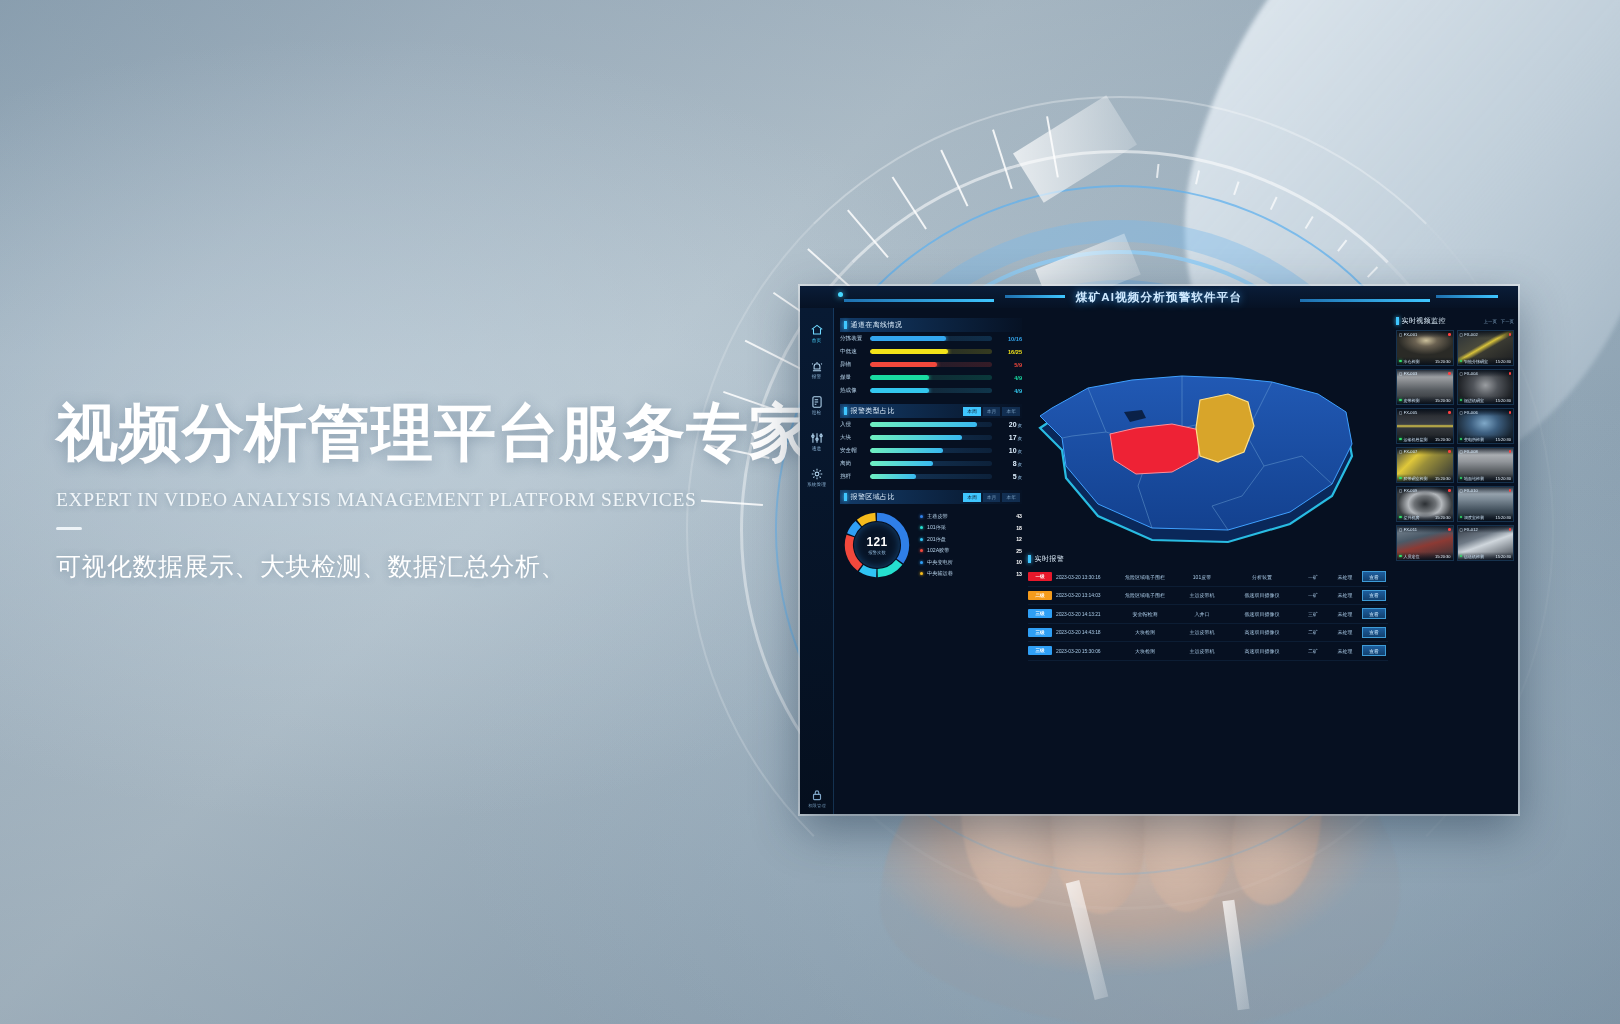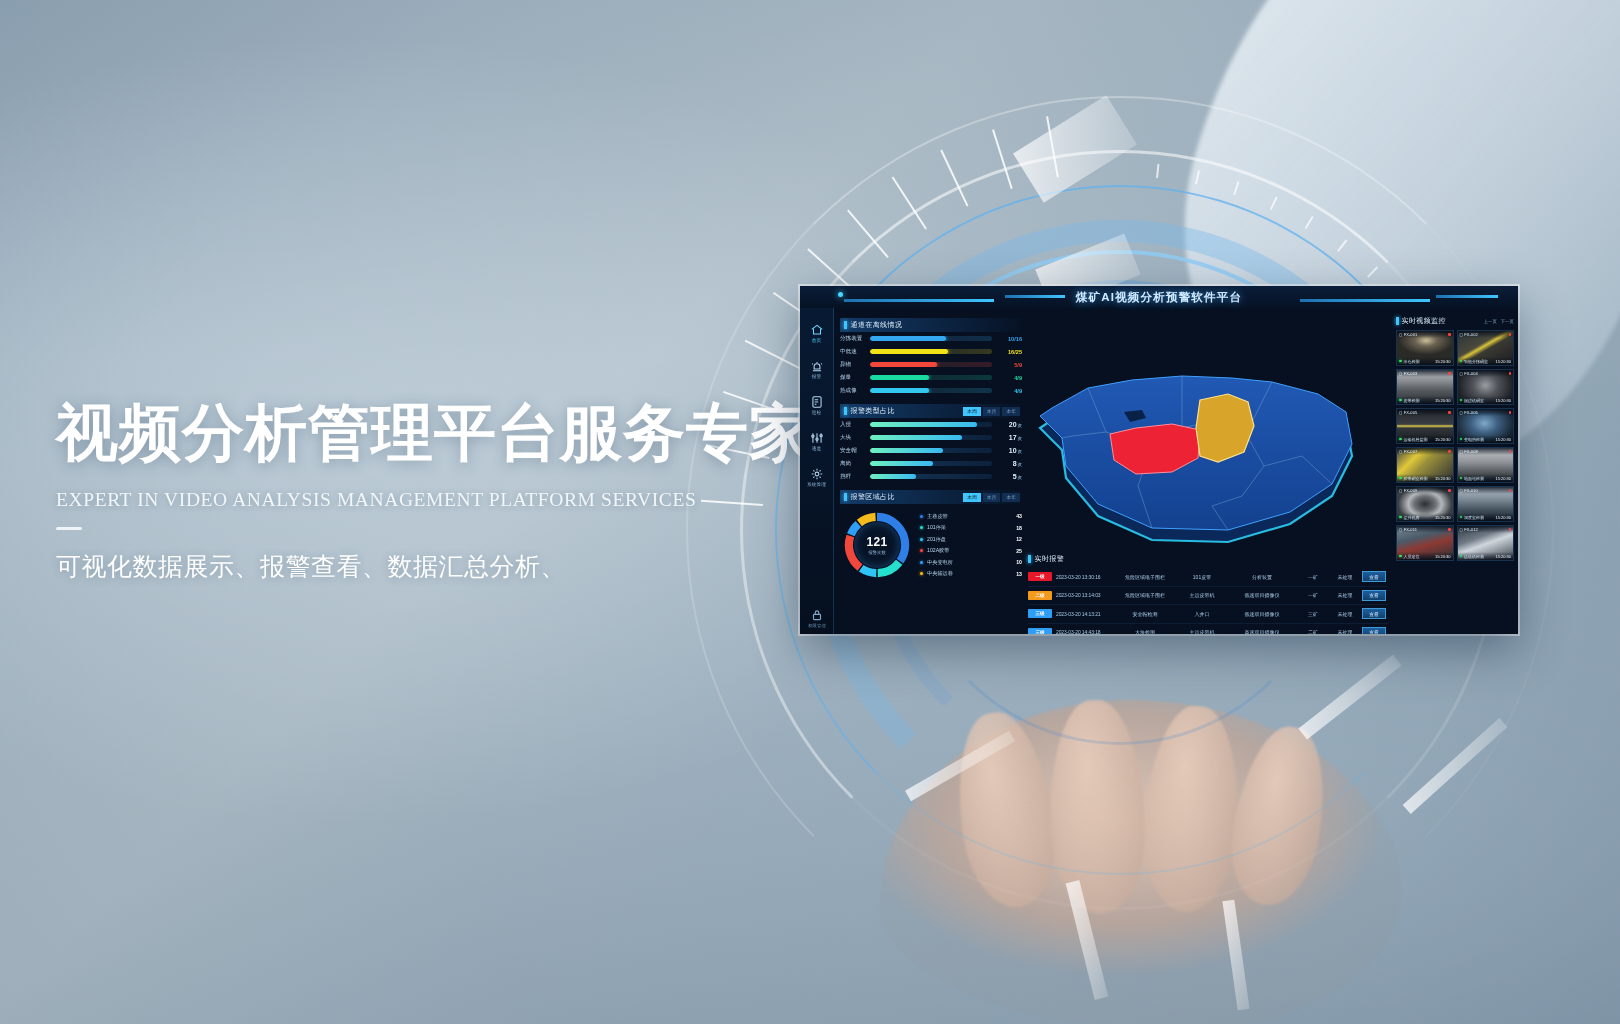--- a/index.html
+++ b/index.html
@@ -71,21 +71,21 @@
   .h2 {
     margin-top:22px; font-size:19.5px; color:#f1f6f9; letter-spacing:.6px;
     text-shadow:0 1px 6px rgba(40,70,96,.3);
     font-family:Liberation Serif, serif;
   }
   .rule { width:26px; height:3px; background:#eef4f8; margin:16px 0 14px; border-radius:2px; }
   .h3 { font-size:25px; color:#ffffff; line-height:1.78; letter-spacing:.5px; text-shadow:0 1px 8px rgba(40,70,96,.3); }
 
   
   .dash {
-    position:absolute; left:800px; top:286px; width:718px; height:348px;
+    position:absolute; left:800px; top:286px; width:718px; height:528px;
     background:#061021; overflow:hidden;
     box-shadow:0 16px 44px rgba(22,44,66,.45), 0 0 0 2px rgba(255,255,255,.55);
   }
   .dash-bg {
     position:absolute; inset:0;
     background:radial-gradient(ellipse 70% 70% at 50% 45%, #0b2murder 0%, #07182f 0%, #061021 70%),
                radial-gradient(ellipse 55% 50% at 48% 48%, rgba(18,58,104,.55), rgba(6,16,33,0) 70%);
   }
   .dash-topbar {
     position:absolute; left:0; top:0; right:0; height:22px;
@@ -251,21 +251,21 @@
     <div class="shard" style="left: 1390px; top: 760px; width: 130px; height: 12px; transform: rotate(-42deg); opacity: 0.85;"></div>
     <div class="shard" style="left: 1080px; top: 880px; width: 14px; height: 120px; transform: rotate(-14deg); opacity: 0.85;"></div>
     <div class="shard" style="left: 1230px; top: 900px; width: 12px; height: 110px; transform: rotate(-8deg); opacity: 0.85;"></div>
     <div class="shard" style="left: 900px; top: 760px; width: 120px; height: 12px; transform: rotate(-30deg); opacity: 0.85;"></div>
   </div>
 
 <div class="headline">
   <div class="h1">视频分析管理平台服务专家</div>
   <div class="h2">EXPERT IN VIDEO ANALYSIS MANAGEMENT PLATFORM SERVICES</div>
   <div class="rule"></div>
-  <div class="h3">可视化数据展示、报警查看、数据汇总分析、</div>
+  <div class="h3">可视化数据展示、大块检测、数据汇总分析、</div>
 </div>
 
 <div class="dash">
   <div class="dash-bg"></div>
 
   <div class="dash-topbar">
     <div class="title-main">煤矿AI视频分析预警软件平台</div>
     <div class="deco-line" style="left:44px; top:13px; width:150px;"></div>
     <div class="deco-line" style="left:205px; top:9px; width:60px;"></div>
     <div class="deco-line" style="left:500px; top:13px; width:130px;"></div>

